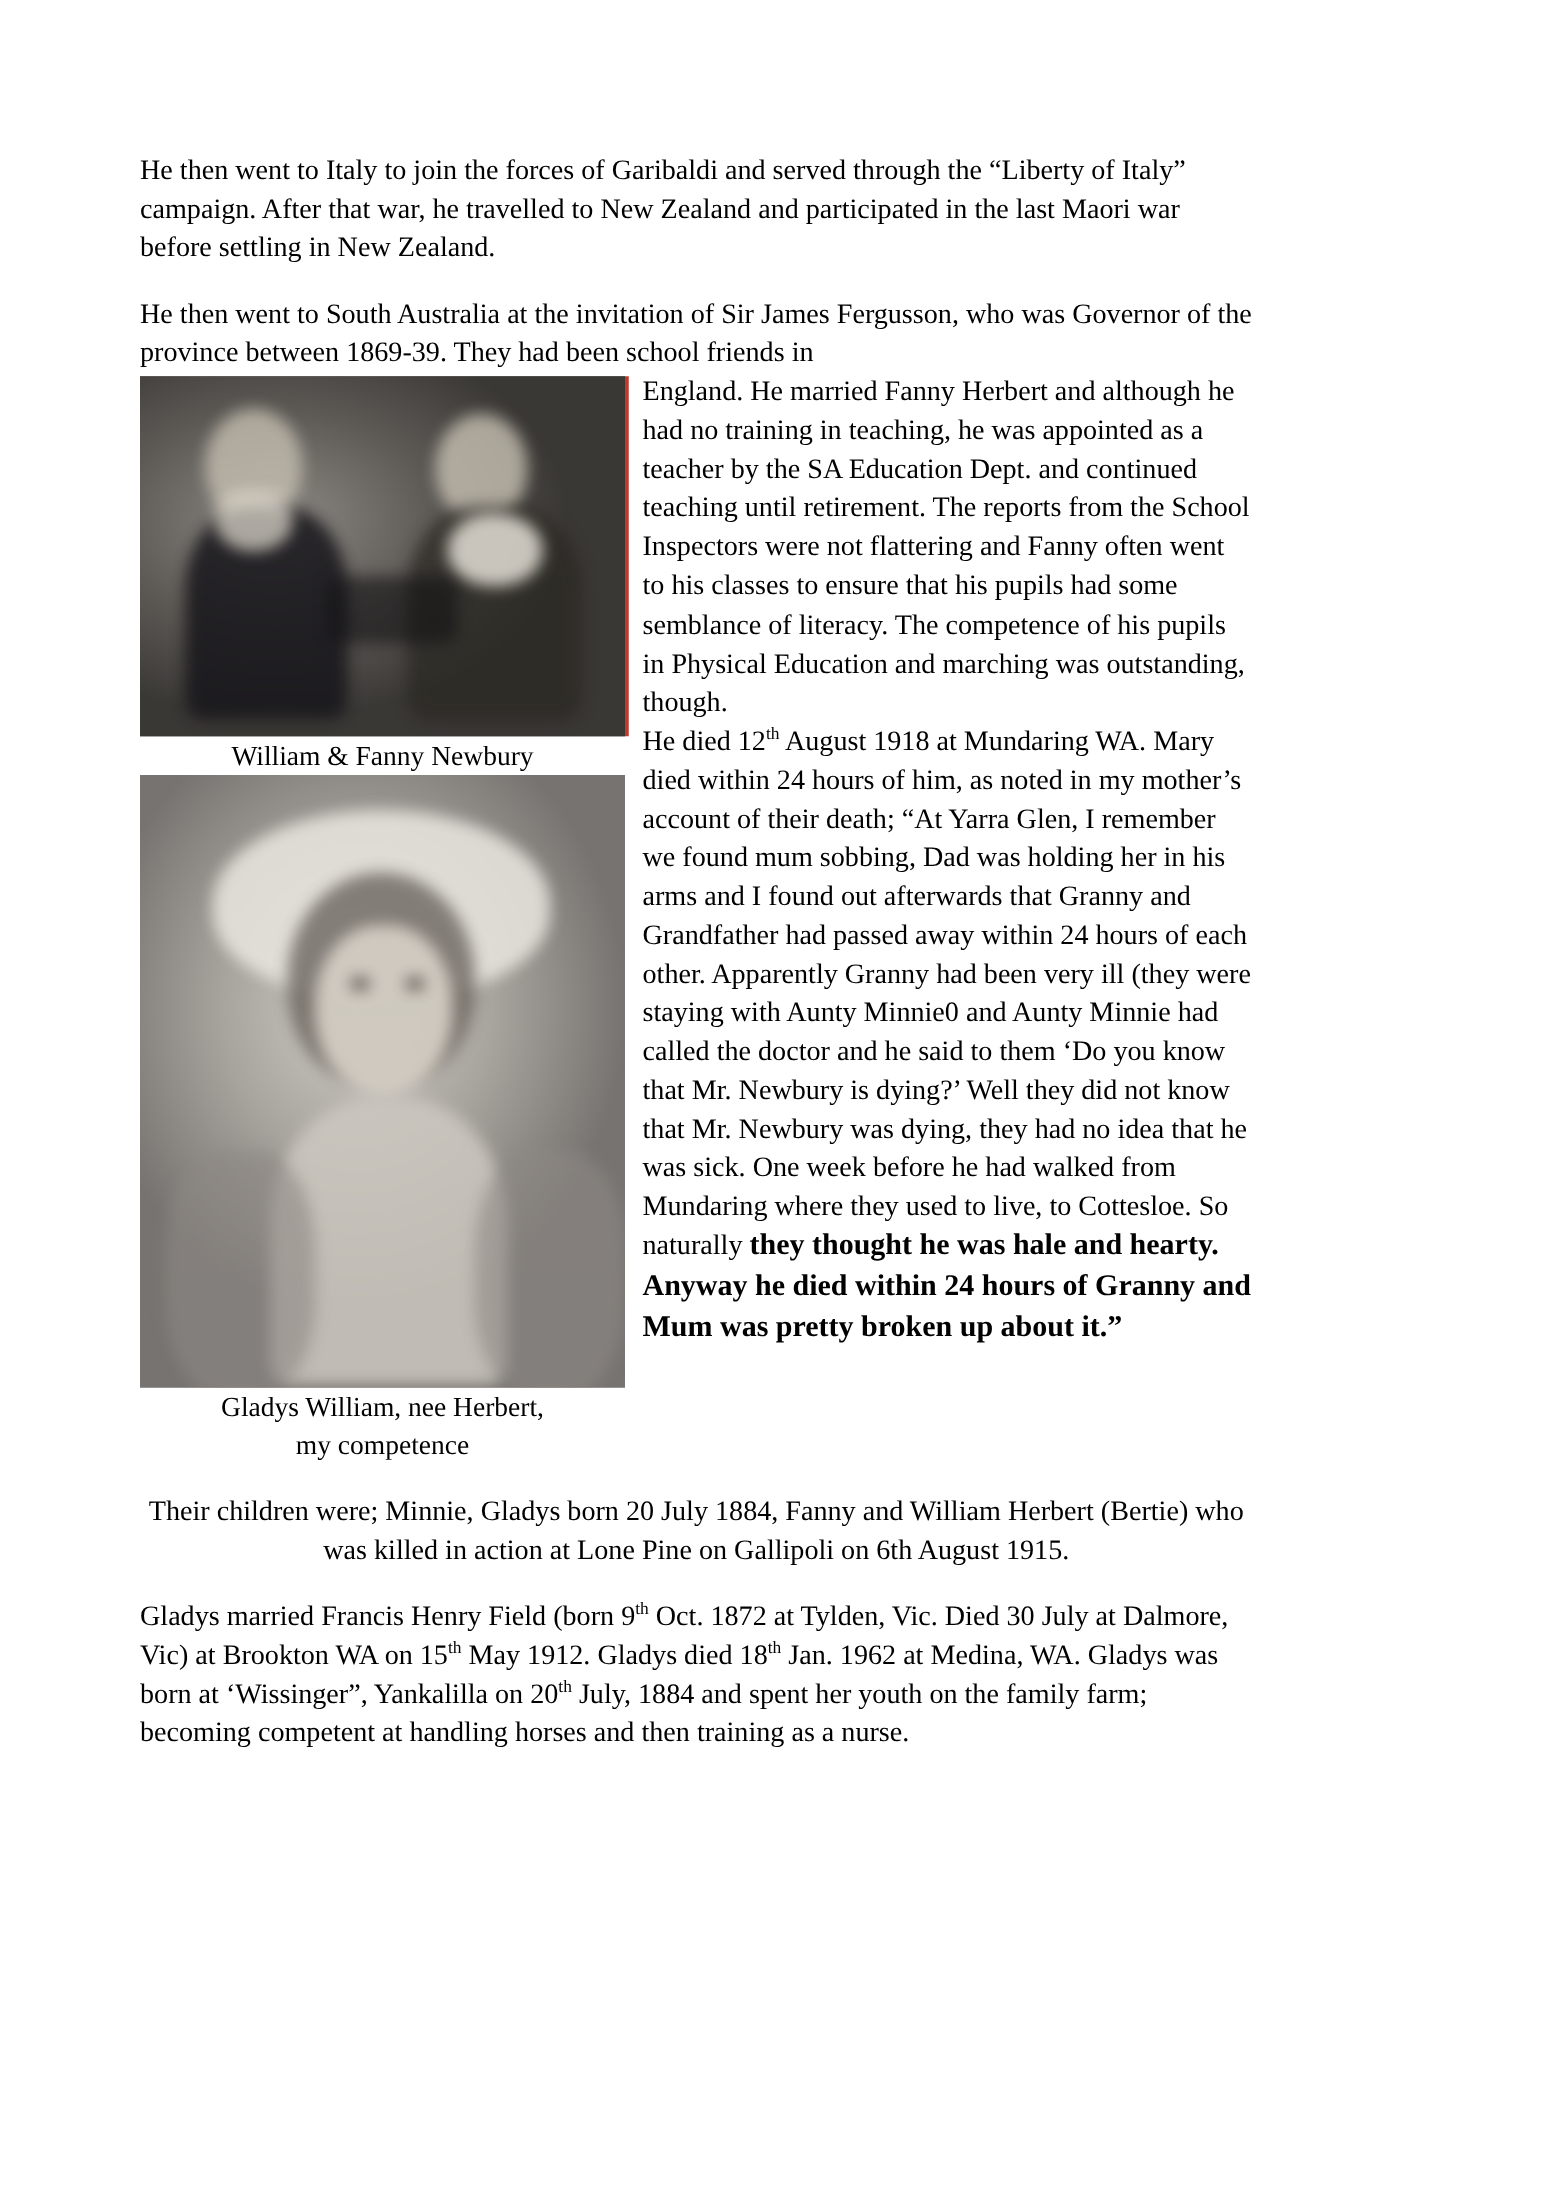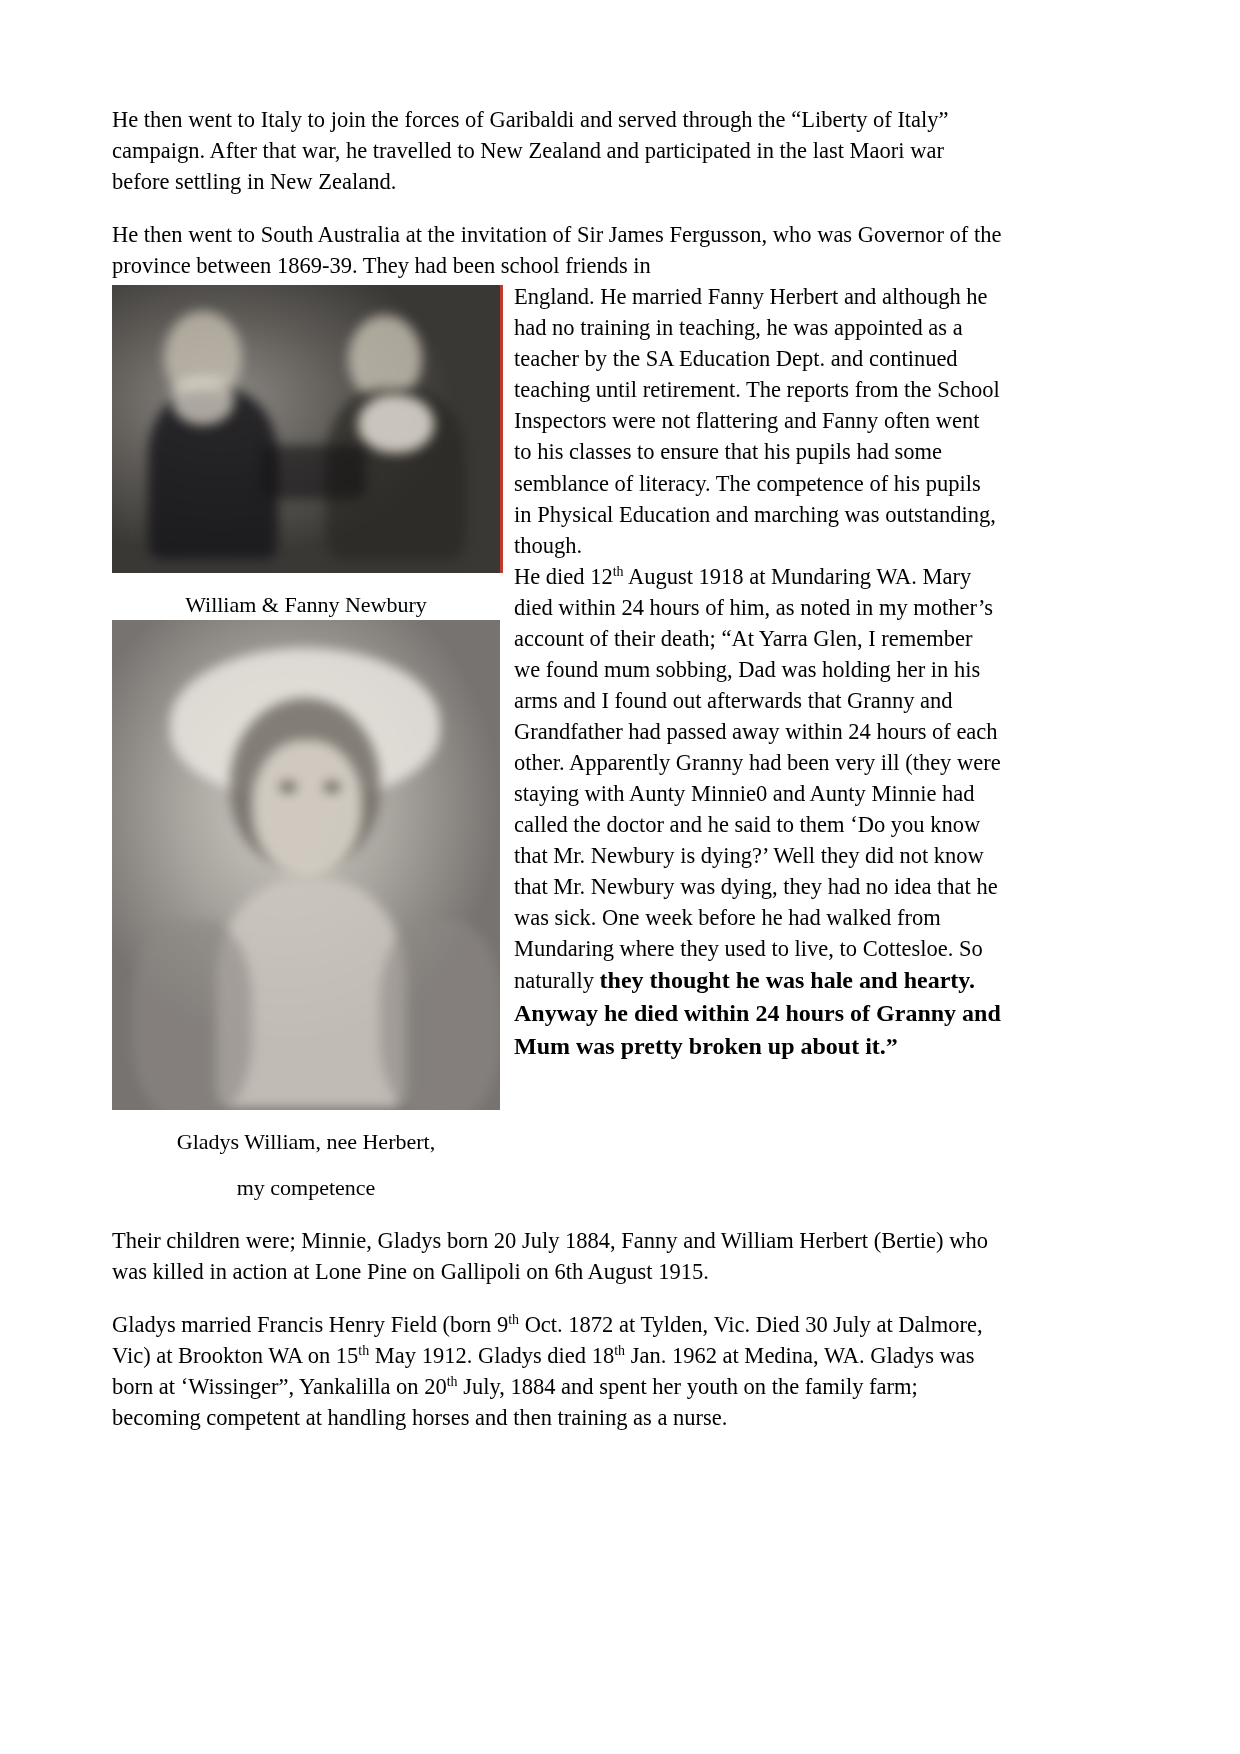--- a/index.html
+++ b/index.html
@@ -12,21 +12,21 @@
     width: 1240px;
     height: 1754px;
     background: #ffffff;
     font-family: "Liberation Serif", serif;
     color: #000000;
     overflow: hidden;
   }
   .content {
     position: absolute;
     left: 112px;
-    top: 104px;
+    top: 120px;
     width: 890px;
   }
   p {
     margin: 0;
     font-size: 22.5px;
     line-height: 1.38;
     text-align: left;
   }
   .gap {
     height: 22px;
@@ -69,29 +69,30 @@
   
   .ph-shape {
     position: absolute;
     border-radius: 50%;
     filter: blur(6px);
   }
   .caption {
     font-size: 22px;
     text-align: center;
     line-height: 1.3;
-    padding-top: 18px;
+    padding-top: 2px;
   }
   .big-text {
     font-size: 24px;
     font-weight: bold;
   }
   .clearer { clear: both; }
   .last-block {
     clear: both;
+    text-align: center;
   }
 </style>
 </head>
 <body>
 
 <div class="page">
   <div class="content">
 
     <p>He then went to Italy to join the forces of Garibaldi and served through the  “Liberty of Italy” campaign. After that war, he travelled to New Zealand and participated in the last Maori war before settling in New Zealand.</p>
 

